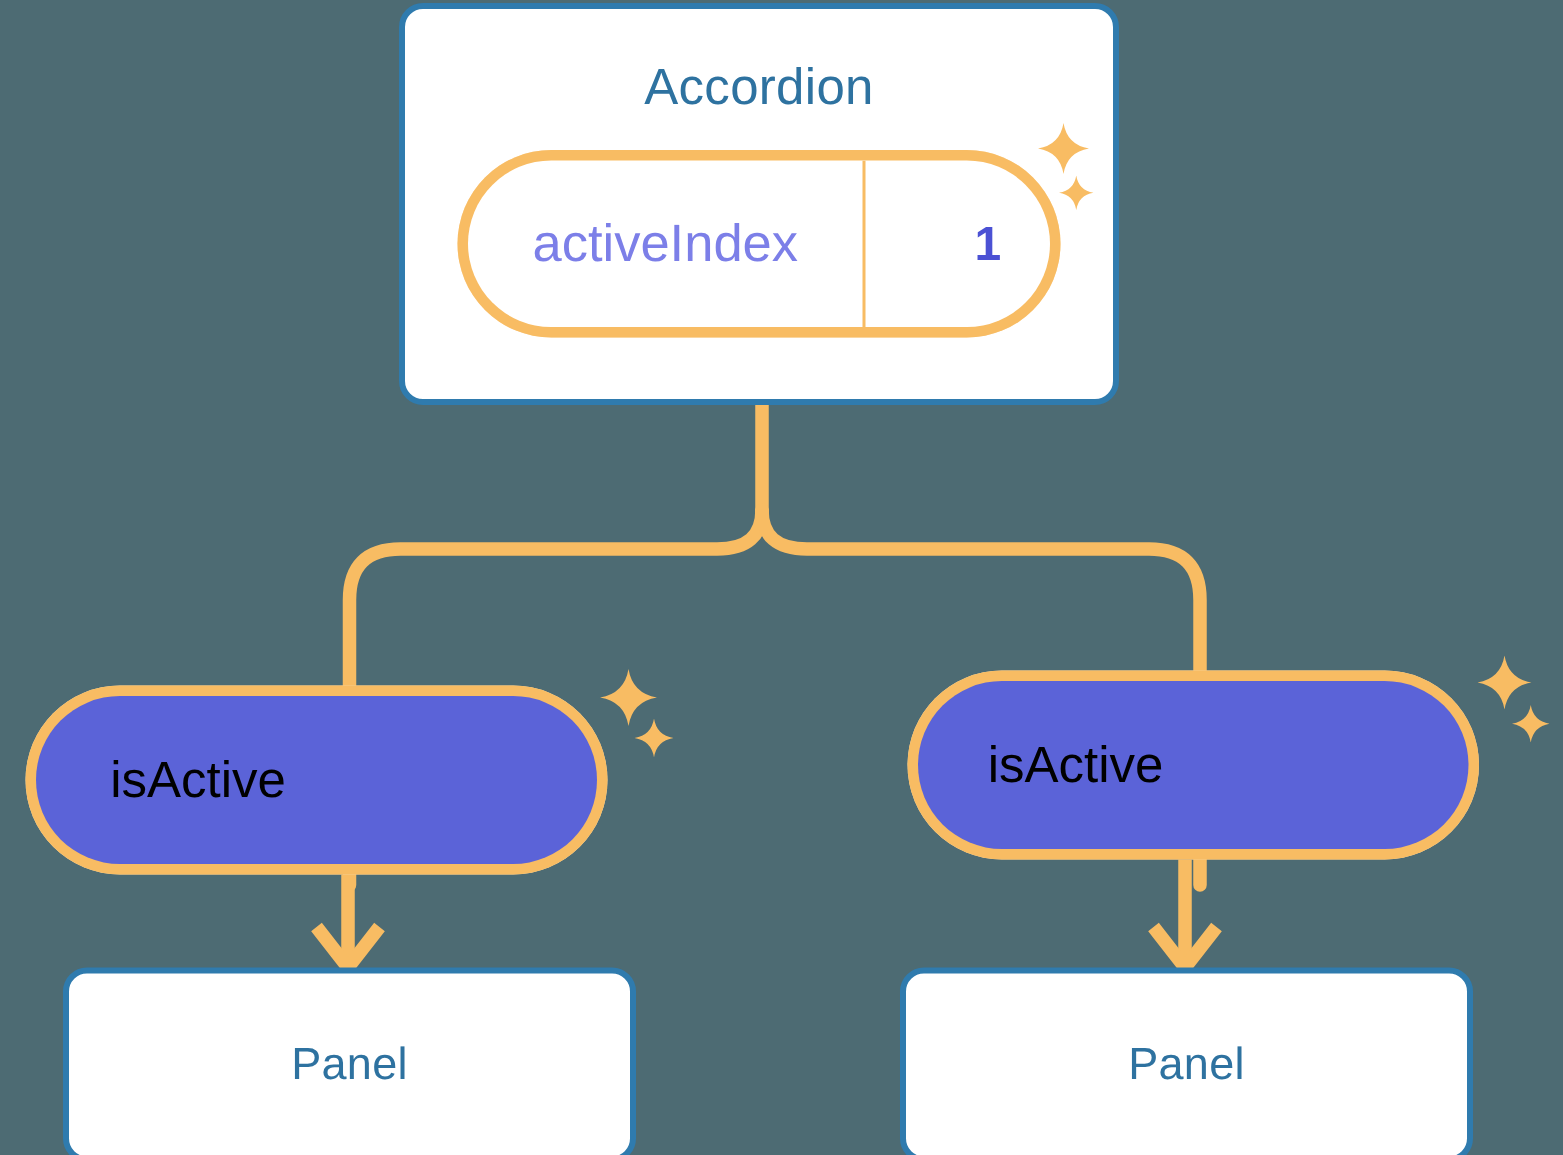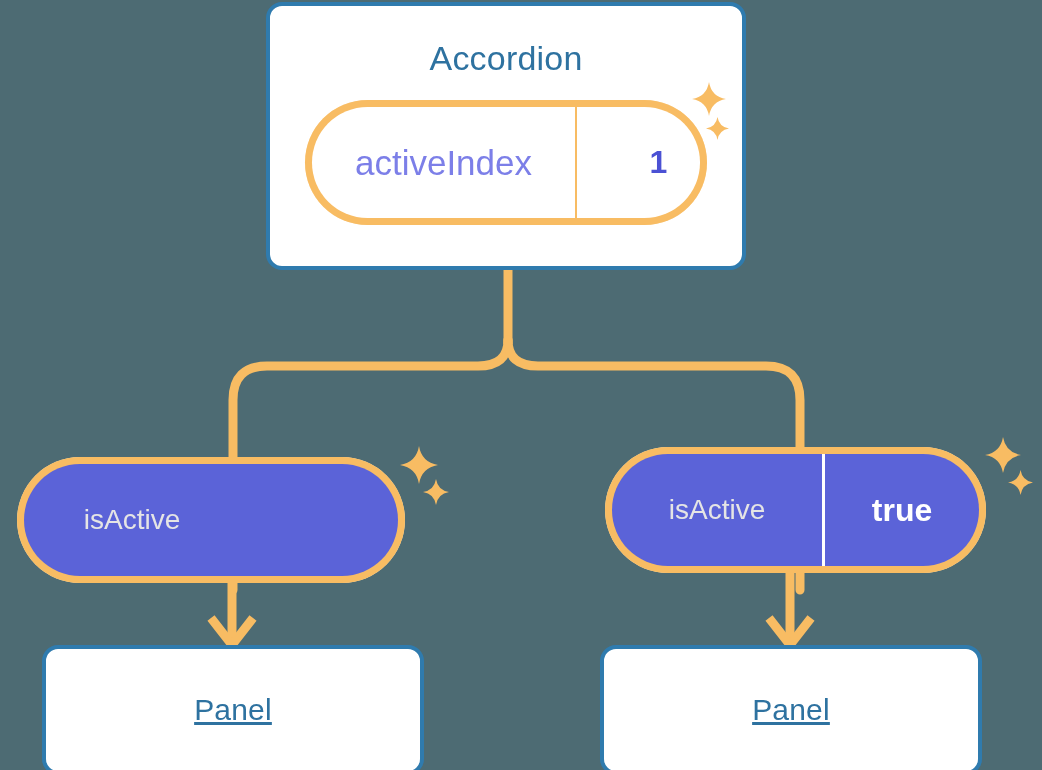--- a/index.html
+++ b/index.html
@@ -53,21 +53,21 @@
   .panel-card {
     top: 645px;
     width: 382px;
     height: 130px;
     display: flex;
     align-items: center;
     justify-content: center;
   }
   #card-panel-left  { left: 42px; }
   #card-panel-right { left: 600px; }
-  .panel-card .card-title { font-size: 30px; text-decoration: underline; }
+  .panel-card .card-title { font-size: 30px; }
 
   
   .pill-outer {
     position: absolute;
     background: #fadfb5;
     border-radius: 999px;
     display: flex;
     align-items: center;
     justify-content: center;
     box-sizing: border-box;
@@ -117,22 +117,22 @@
   #pill-activeindex .pill-val {
     flex: 1 1 auto;
     color: #4b51d4;
     font-size: 32px;
     font-weight: bold;
   }
 
   
   .pill-isactive .pill-inner { background: #5b63d8; }
   .pill-isactive .pill-key {
-    color: #e5e5e5;
-    font-size: 28px;
+    color: #000000;
+    font-size: 34px;
   }
   .pill-isactive .pill-val {
     color: #ffffff;
     font-size: 32px;
     font-weight: bold;
     border-left: 3px solid #ffffff;
   }
   #pill-isactive-left {
     left: 17px;
     top: 457px;
@@ -226,21 +226,20 @@
   </div>
 
   <div class="card panel-card" id="card-panel-left">
     <div class="card-title">Panel</div>
   </div>
 
   <div class="pill-outer pill-isactive" id="pill-isactive-right">
     <div class="pill-mid">
       <div class="pill-inner">
         <div class="pill-key">isActive</div>
-        <div class="pill-val">true</div>
       </div>
     </div>
   </div>
 
   <div class="sparkle" style="left:985px; top:437px;">
     <svg width="36" height="36" viewBox="0 0 36 36">
       <path d="M18 0 Q20.6 15.4 36 18 Q20.6 20.6 18 36 Q15.4 20.6 0 18 Q15.4 15.4 18 0 Z" fill="#f8bc63"></path>
     </svg>
   </div>
   <div class="sparkle" style="left:1008px; top:470px;">

